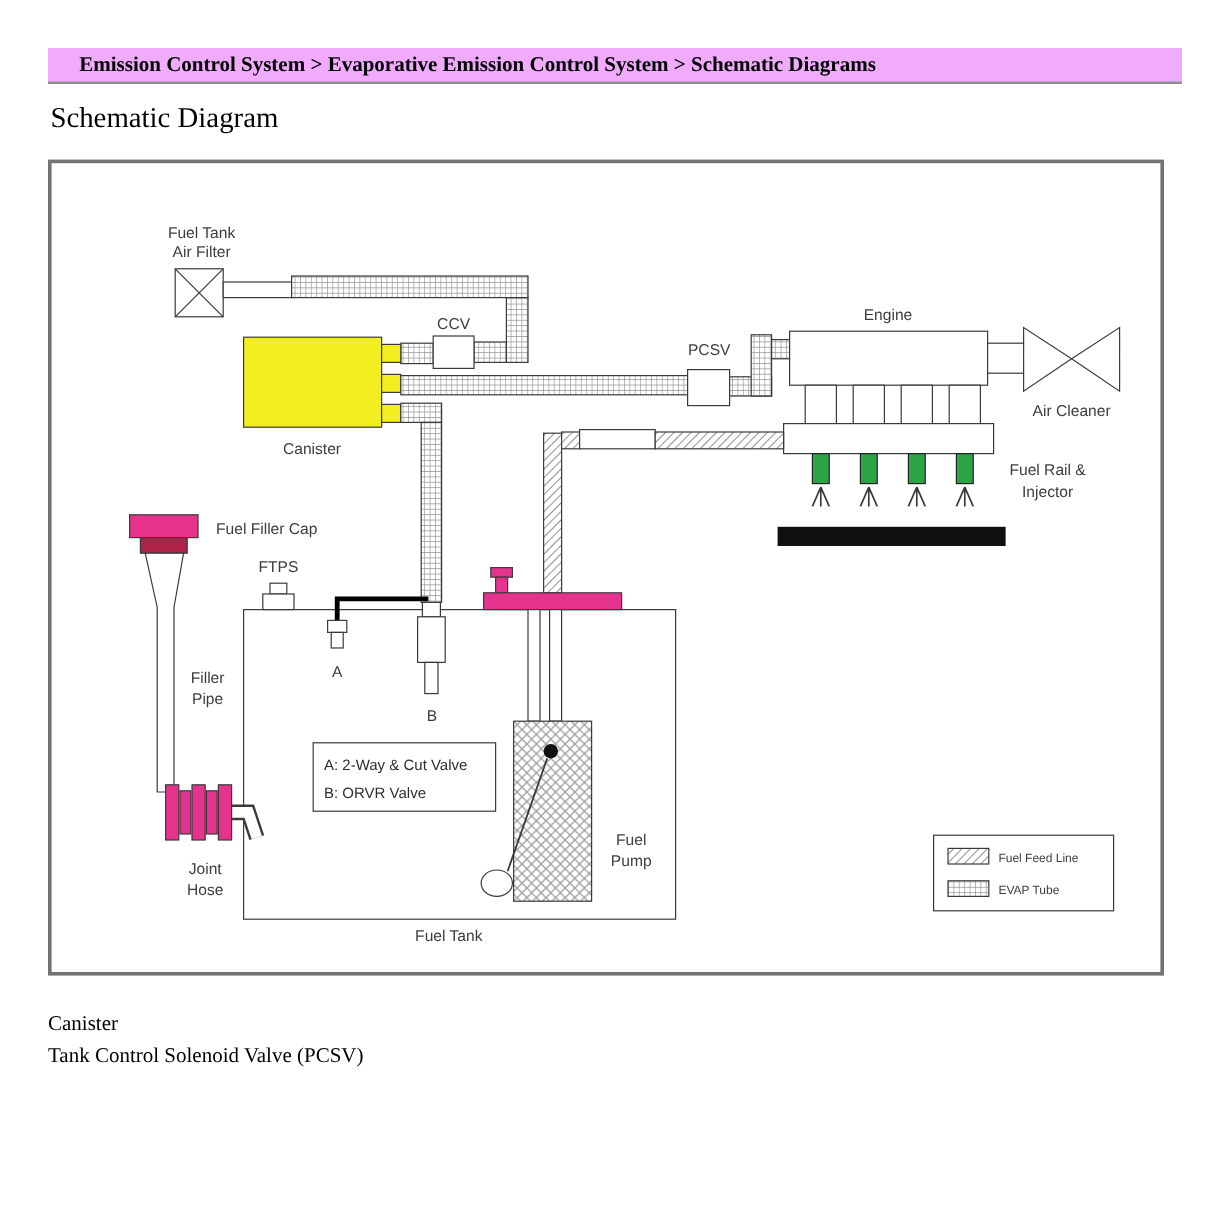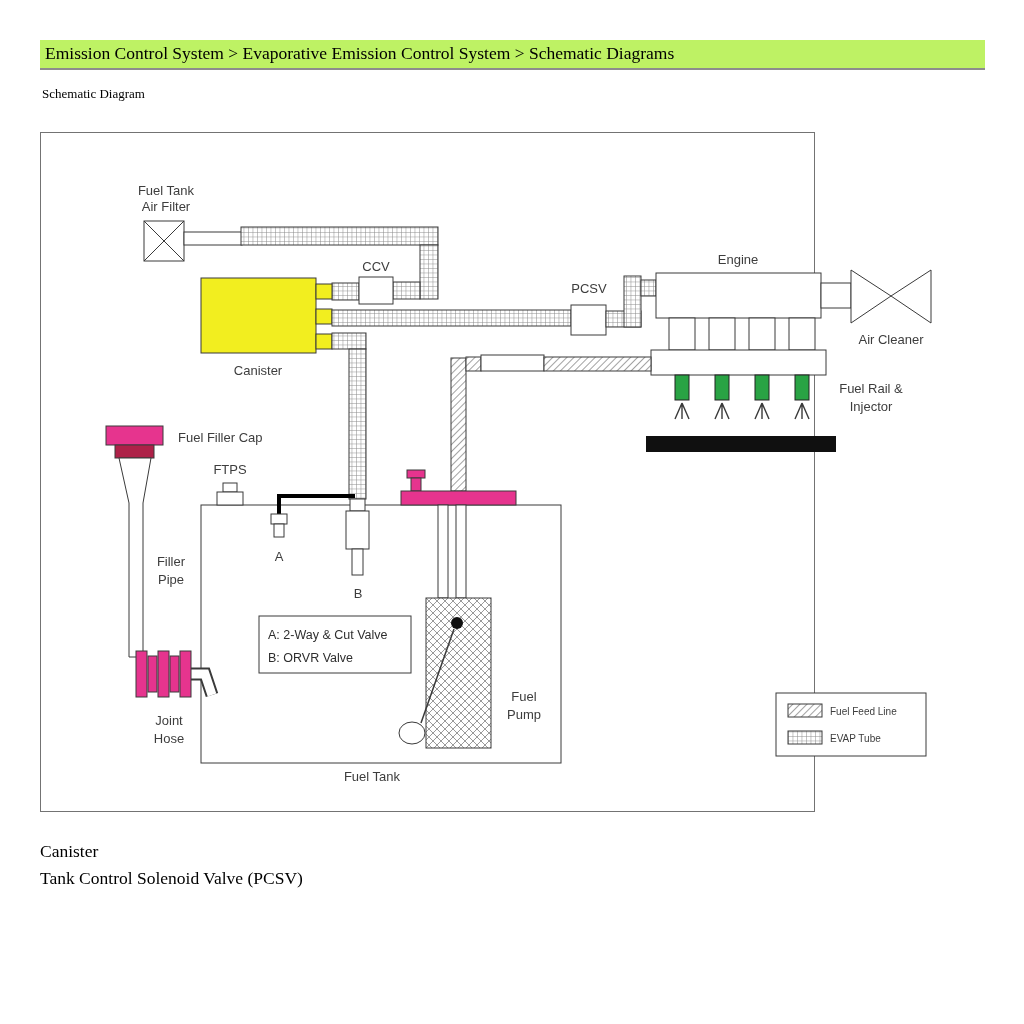--- a/index.html
+++ b/index.html
@@ -6,30 +6,30 @@
   html,body { background:#ffffff; }
   body {
     width:1024px; height:1024px;
     font-family:"Liberation Serif", serif;
     color:#000;
     position:relative;
   }
   .page { padding:40px 39px 0 40px; }
   .crumb-bar {
     width:945px;
-    background:#bef264;
+    background:#f0abfc;
     border-bottom:2px solid #8d8d8d;
-    padding:3px 10px 4px 5px;
+    padding:3px 10px 4px 26px;
     font-size:17.5px;
-    font-weight:normal;
-  }
-  .subtitle { font-size:13px; margin:16px 0 30px 2px; }
+    font-weight:bold;
+  }
+  .subtitle { font-size:24px; margin:16px 0 20px 2px; }
   .frame {
-    width:775px; height:680px;
-    border:1px solid #737373;
+    width:930px; height:680px;
+    border:3px solid #737373;
     background:#fff;
   }
   .frame svg { display:block; }
   svg text {
     font-family:"Liberation Sans", sans-serif;
     font-size:13px;
     fill:#3d3d3d;
   }
   svg text.sm  { font-size:10px; }
   svg text.key { font-size:12.5px; fill:#2e2e2e; }

